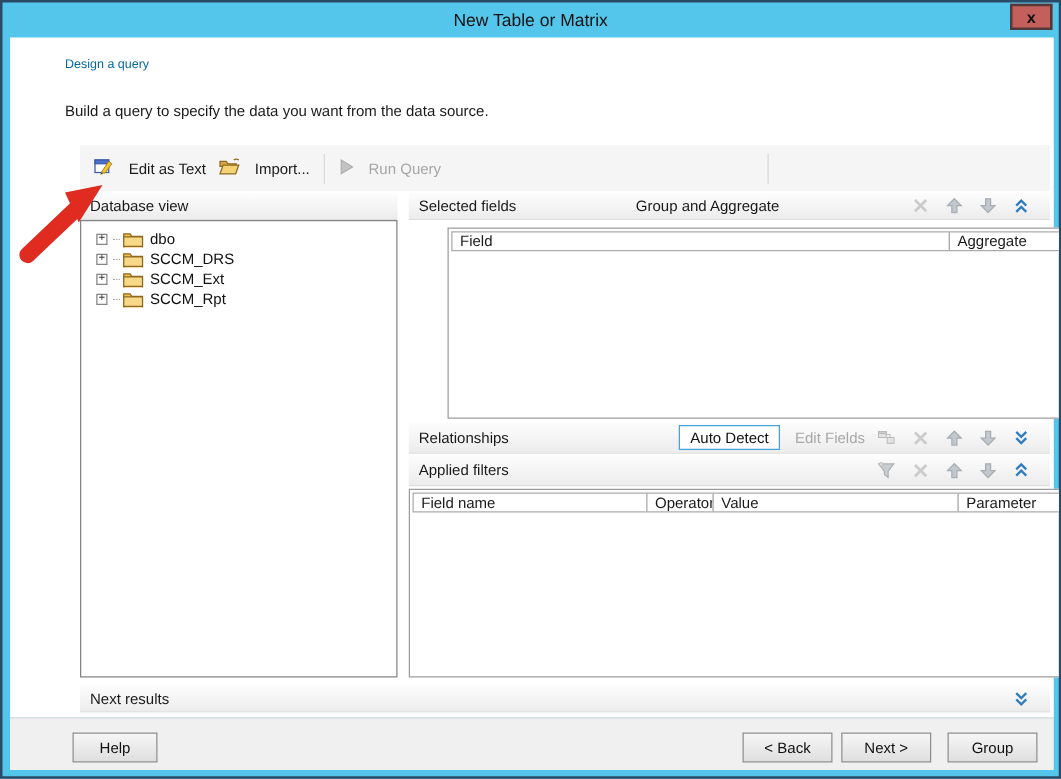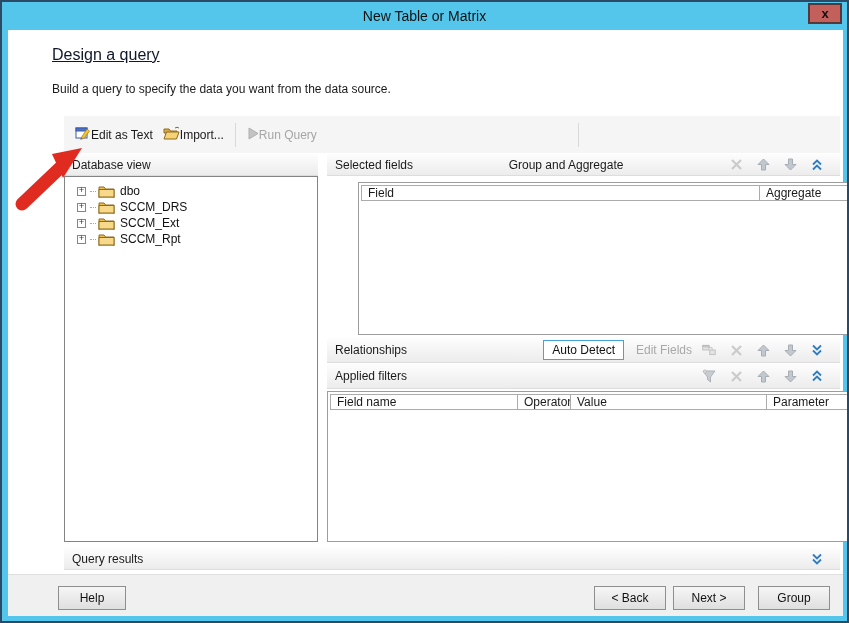--- a/index.html
+++ b/index.html
@@ -15,28 +15,28 @@
     font-size:14px; color:#111; 
   }
   .close-btn {
     position:absolute; top:1px; right:5px; width:34px; height:21px;
     background:#C4605C; border:2px solid #54393B; color:#111;
     font-weight:bold; font-size:13px; line-height:15px; text-align:center; cursor:pointer;
     font-family:"Liberation Sans", sans-serif;
   }
   
   .body { position:absolute; left:6px; top:28px; width:835px; height:544px; background:#FFFFFF; }
-  .heading { position:absolute; left:44px; top:16px; font-size:16px; font-weight:400; color:#0f172a;text-decoration:underline; }
+  .heading { position:absolute; left:44px; top:16px; font-size:10px; font-weight:400; color:#0369a1; }
   .subtitle { position:absolute; left:44px; top:52px; font-size:12px; color:#1A1A1A; }
   
   .toolbar {
     position:absolute; left:56px; top:86px; width:776px; height:37px;
     background:#F5F5F5; display:flex; align-items:center; padding-left:6px;
   }
-  .tool-btn { display:flex; align-items:center; gap:0; padding:3px 5px; font-size:12px; color:#1A1A1A; cursor:pointer; background:transparent; border:0; font-family:"Liberation Sans", sans-serif;}
+  .tool-btn { display:flex; align-items:center; gap:12px; padding:3px 5px; font-size:12px; color:#1A1A1A; cursor:pointer; background:transparent; border:0; font-family:"Liberation Sans", sans-serif;}
   .tool-btn.disabled { color:#A6A6A6; cursor:default; }
   .tool-sep { width:1px; height:24px; background:#D9D9D9; margin:0 6px; }
   .tool-sep.far { margin-left:256px; }
   
   .section-bar {
     position:absolute; height:22px;
     background:linear-gradient(#FDFDFD,#ECECEC);
     border-bottom:1px solid #DDDDDD;
     display:flex; align-items:center; font-size:12px; color:#1A1A1A;
     padding:0 8px;
@@ -296,21 +296,21 @@
     <div class="table-box filters-box">
       <div class="hdr-row">
         <div class="hdr-cell c-fname">Field name</div>
         <div class="hdr-cell c-op">Operator</div>
         <div class="hdr-cell c-val">Value</div>
         <div class="hdr-cell c-param">Parameter</div>
       </div>
     </div>
 
     <div class="section-bar qr-bar">
-      <span>Query results</span>
+      <span>Next results</span>
       <span class="icon-cluster">
         <button class="icon-btn">
           <svg width="12" height="12" viewBox="0 0 12 12">
               <path d="M2 1.5 L6 5.5 L10 1.5 M2 6.5 L6 10.5 L10 6.5" fill="none" stroke="#2F7CC0" stroke-width="1.8"></path>
             </svg>
         </button>
       </span>
     </div>
   </div>
 

